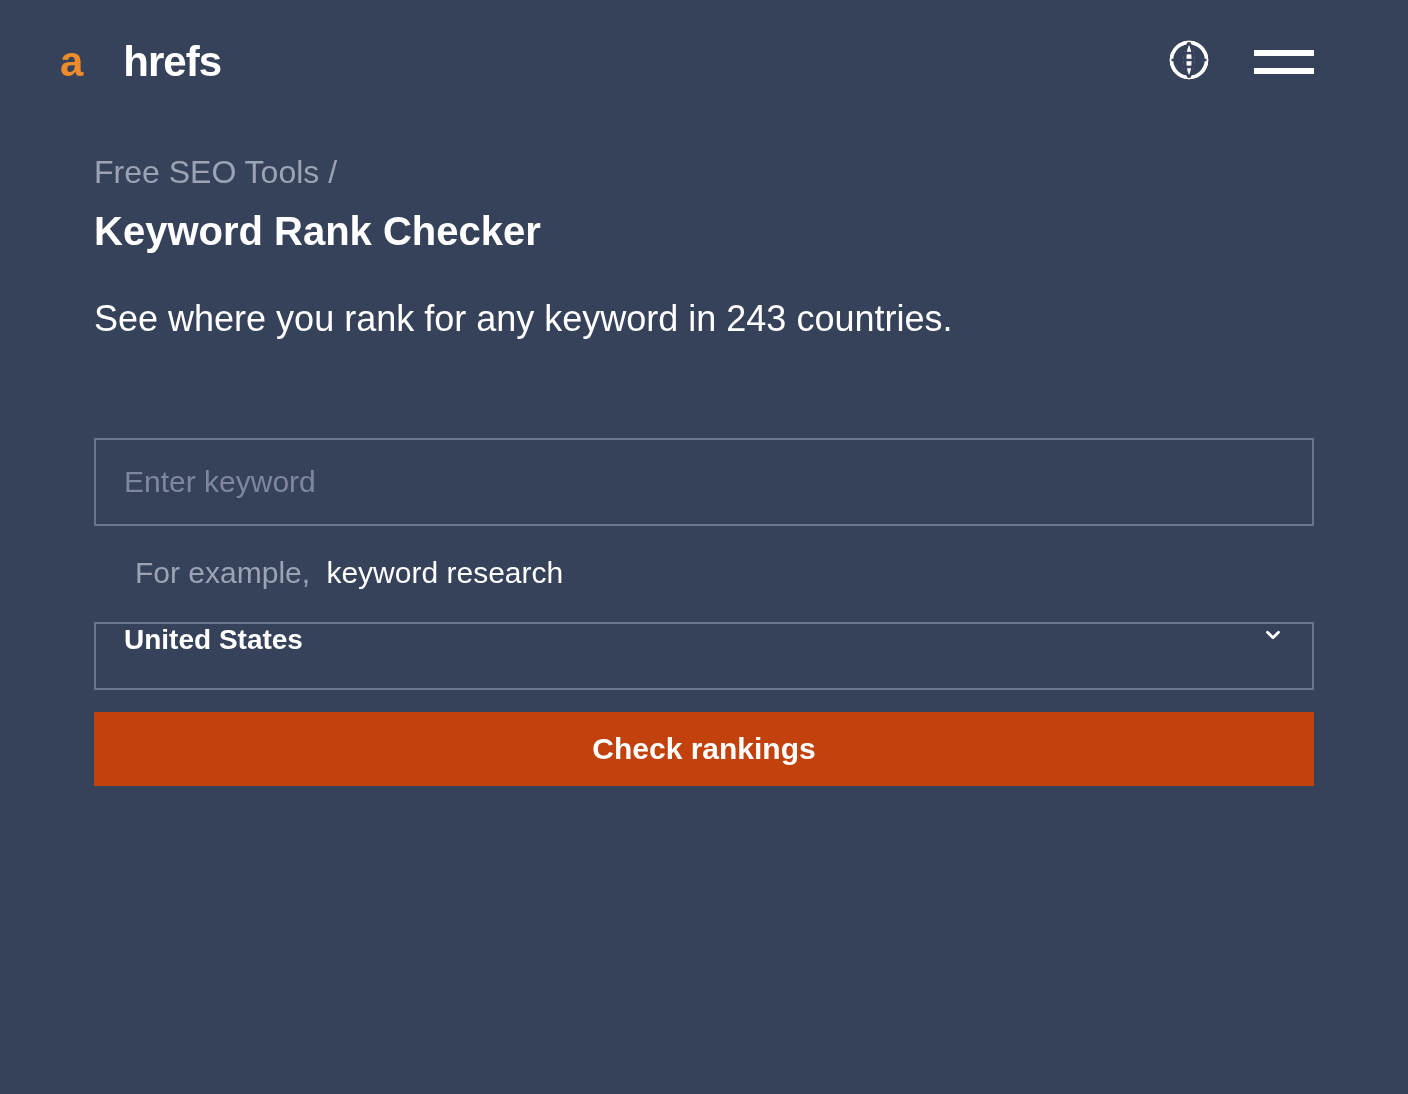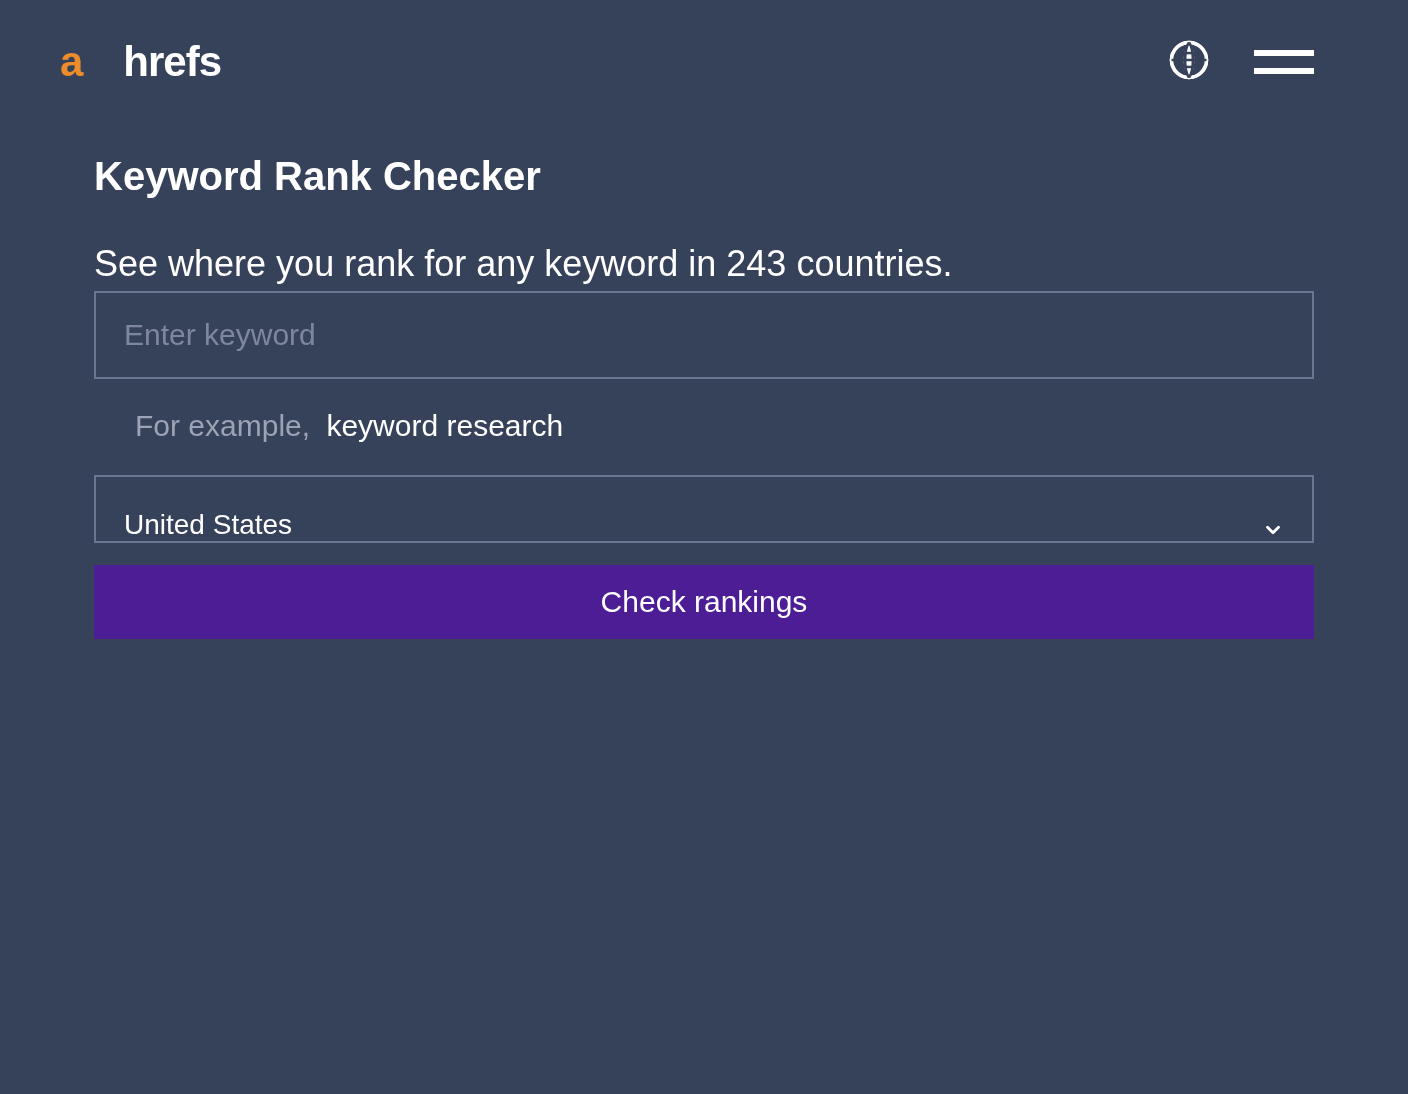--- a/index.html
+++ b/index.html
@@ -86,20 +86,21 @@
       font-size: 40px;
       font-weight: 700;
       margin-bottom: 38px;
     }
     
     .subtitle {
       color: #ffffff;
       font-size: 36px;
       font-weight: 400;
       line-height: 1.5;
+      margin-bottom: 92px;
     }
     
     .form-input {
       width: 100%;
       height: 88px;
       background-color: transparent;
       border: 2px solid #6b7590;
       color: #ffffff;
       font-size: 30px;
       padding: 0 28px;
@@ -126,42 +127,42 @@
       margin-left: 8px;
     }
     
     .country-select {
       width: 100%;
       height: 68px;
       background-color: transparent;
       border: 2px solid #6b7590;
       color: #ffffff;
       font-size: 28px;
-      font-weight: 400;
+      font-weight: 700;
       padding: 0 28px;
       display: flex;
-      align-items: flex-end;
+      align-items: flex-start;
       justify-content: space-between;
       cursor: pointer;
       margin-top: 22px;
     }
     
     .chevron-down {
       width: 22px;
       height: 22px;
     }
     
     .submit-button {
       width: 100%;
       height: 74px;
-      background-color: #4c1d95;
+      background-color: #c2410c;
       border: none;
       color: #ffffff;
       font-size: 30px;
-      font-weight: 400;
+      font-weight: 700;
       cursor: pointer;
       margin-top: 22px;
       font-family: inherit;
     }
   </style>
 </head>
 <body>
 
 <div class="page-wrapper">
   <div class="header">
@@ -182,20 +183,21 @@
         </svg>
       </div>
       <div class="hamburger">
         <div class="hamburger-line"></div>
         <div class="hamburger-line"></div>
       </div>
     </div>
   </div>
 
   <div class="main-content">
+    <div class="breadcrumb">Free SEO Tools /</div>
     <h1 class="page-title">Keyword Rank Checker</h1>
     <p class="subtitle">See where you rank for any keyword in 243 countries.</p>
     
     <input type="text" class="form-input" placeholder="Enter keyword" style="">
     
     <div class="example-text">
       <span class="example-label">For example,</span>
       <span class="example-value">keyword research</span>
     </div>
     

